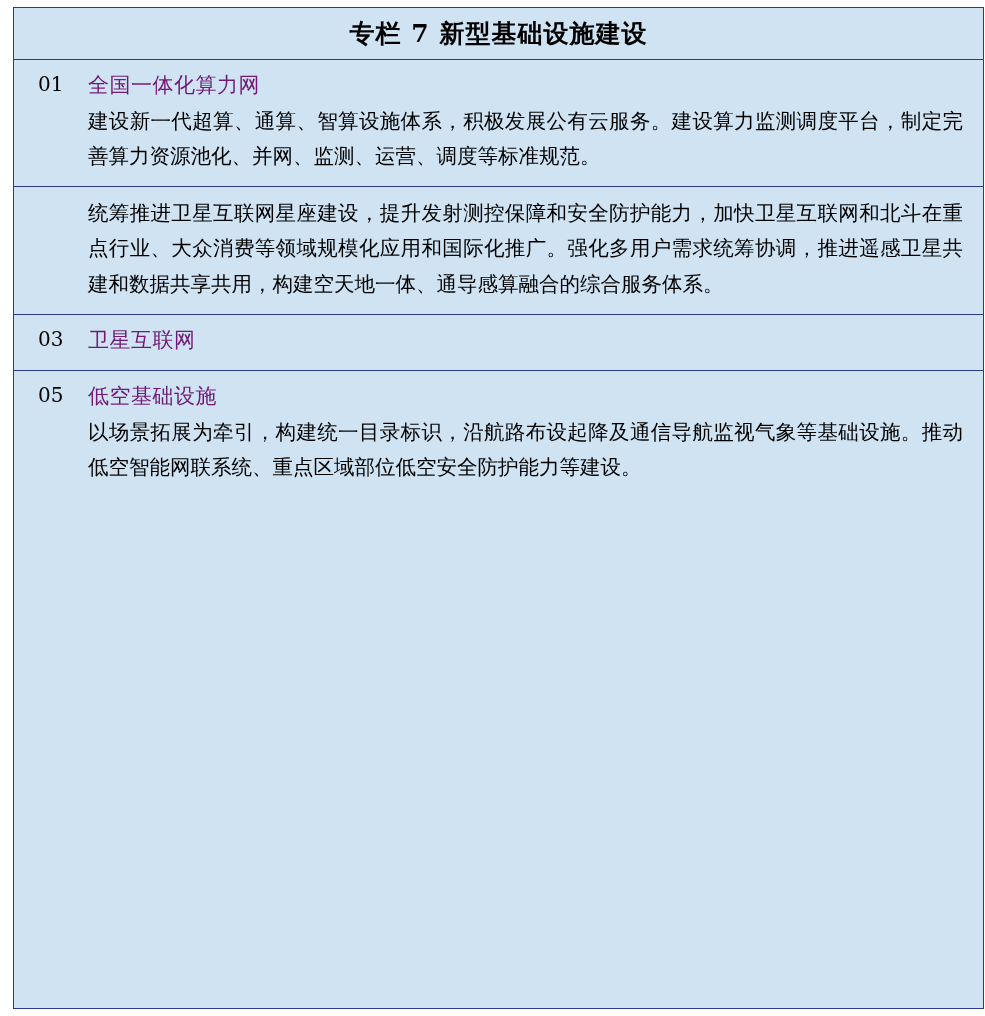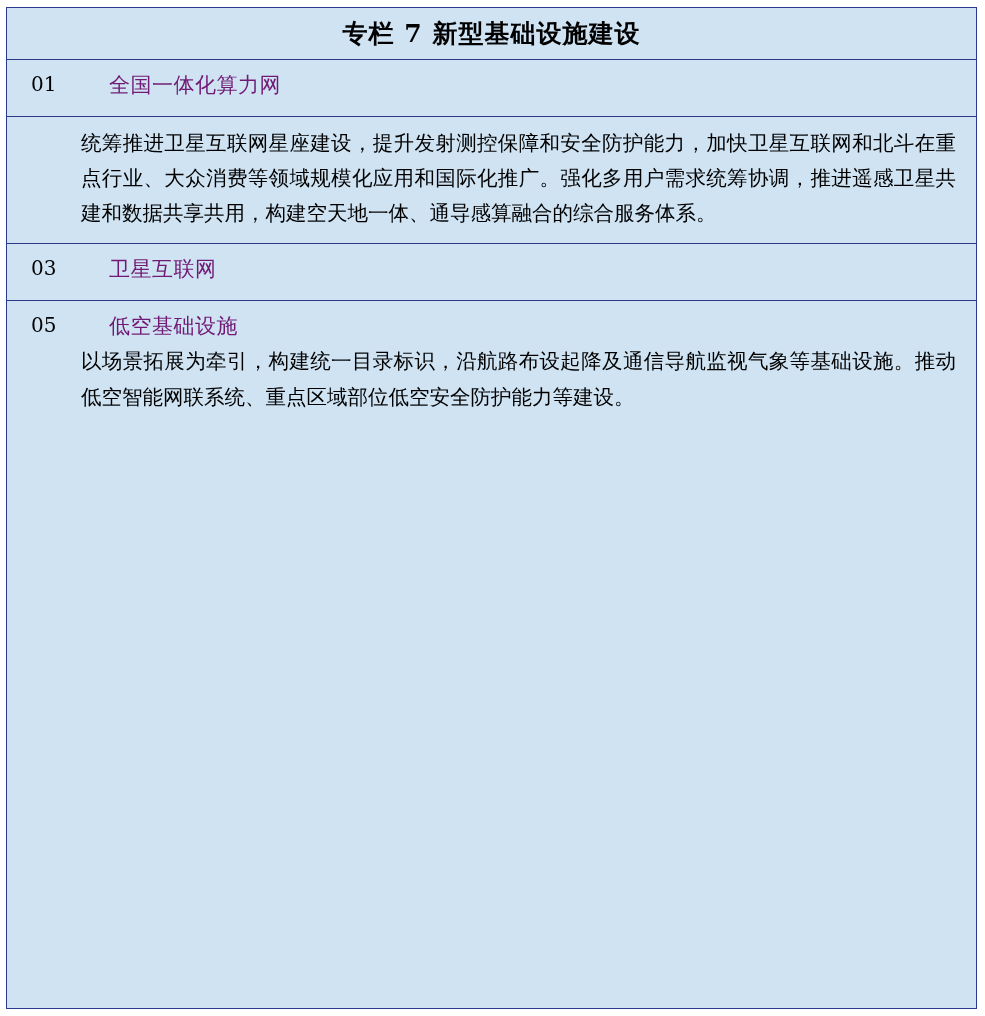--- a/index.html
+++ b/index.html
@@ -12,21 +12,21 @@
   }
   .page {
     width: 985px;
     height: 1016px;
     box-sizing: border-box;
     position: relative;
     background: #ffffff;
   }
   .box {
     position: absolute;
-    left: 6px;
+    left: 13px;
     top: 7px;
     width: 971px;
     height: 1002px;
     box-sizing: border-box;
     border: 1.5px solid #2b3a8f;
     background: #cfe3f3;
     display: flex;
     flex-direction: column;
     overflow: hidden;
   }
@@ -55,21 +55,20 @@
     padding: 9px 18px 12px 18px;
     display: block;
   }
   .item:last-child {
     border-bottom: none;
   }
   .item-head {
     display: flex;
     align-items: flex-start;
     margin-bottom: 2px;
-    gap: 28px;
   }
   .item-num {
     flex: 0 0 auto;
     width: 56px;
     font-size: 20px;
     color: #000000;
     line-height: 1.55;
     padding-left: 6px;
     box-sizing: border-box;
     font-family: "DejaVu Serif", "Liberation Serif", serif;
@@ -101,20 +100,21 @@
 
     <div class="box-title">专栏 7   新型基础设施建设</div>
 
     <div class="items">
 
       <div class="item">
         <div class="item-head">
           <div class="item-num">01</div>
           <div class="item-title">全国一体化算力网</div>
         </div>
+        <div class="item-body">建设新一代超算、通算、智算设施体系，积极发展公有云服务。建设算力监测调度平台，制定完善算力资源池化、并网、监测、运营、调度等标准规范。</div>
       </div>
 
       <div class="item">
         <div class="item-body">统筹推进卫星互联网星座建设，提升发射测控保障和安全防护能力，加快卫星互联网和北斗在重点行业、大众消费等领域规模化应用和国际化推广。强化多用户需求统筹协调，推进遥感卫星共建和数据共享共用，构建空天地一体、通导感算融合的综合服务体系。</div>
       </div>
 
       <div class="item">
         <div class="item-head">
           <div class="item-num">03</div>
           <div class="item-title">卫星互联网</div>

